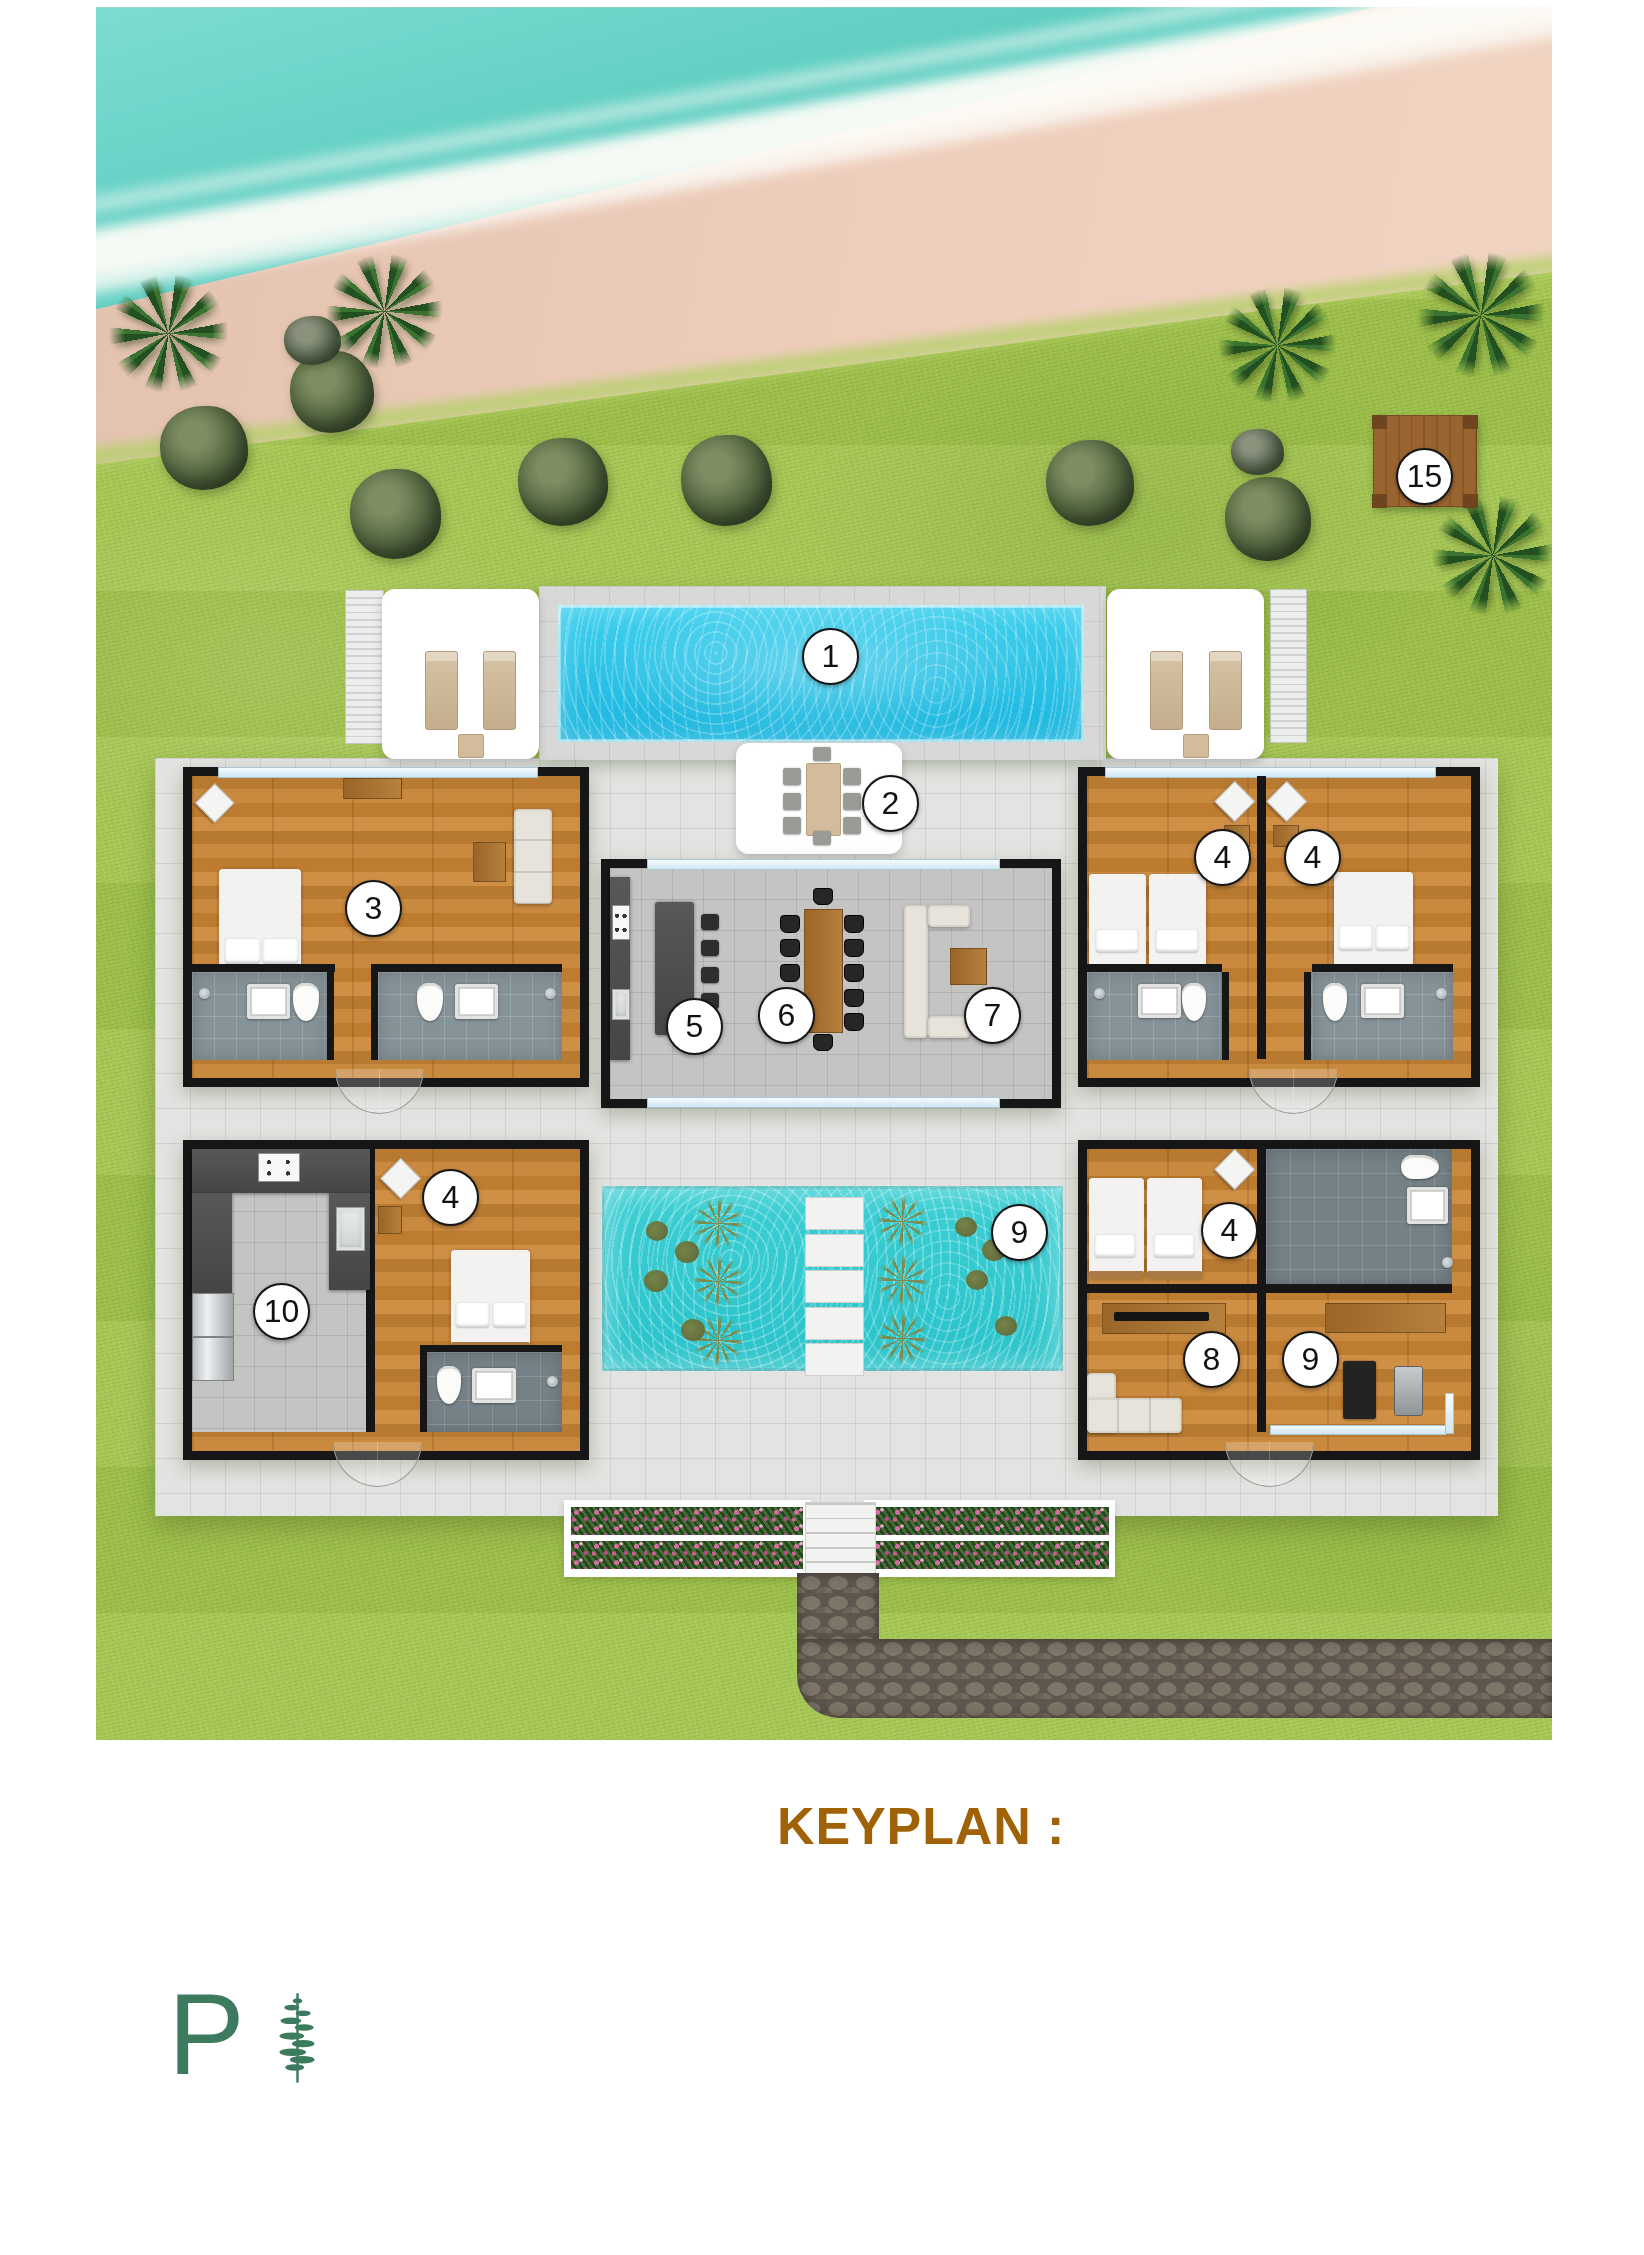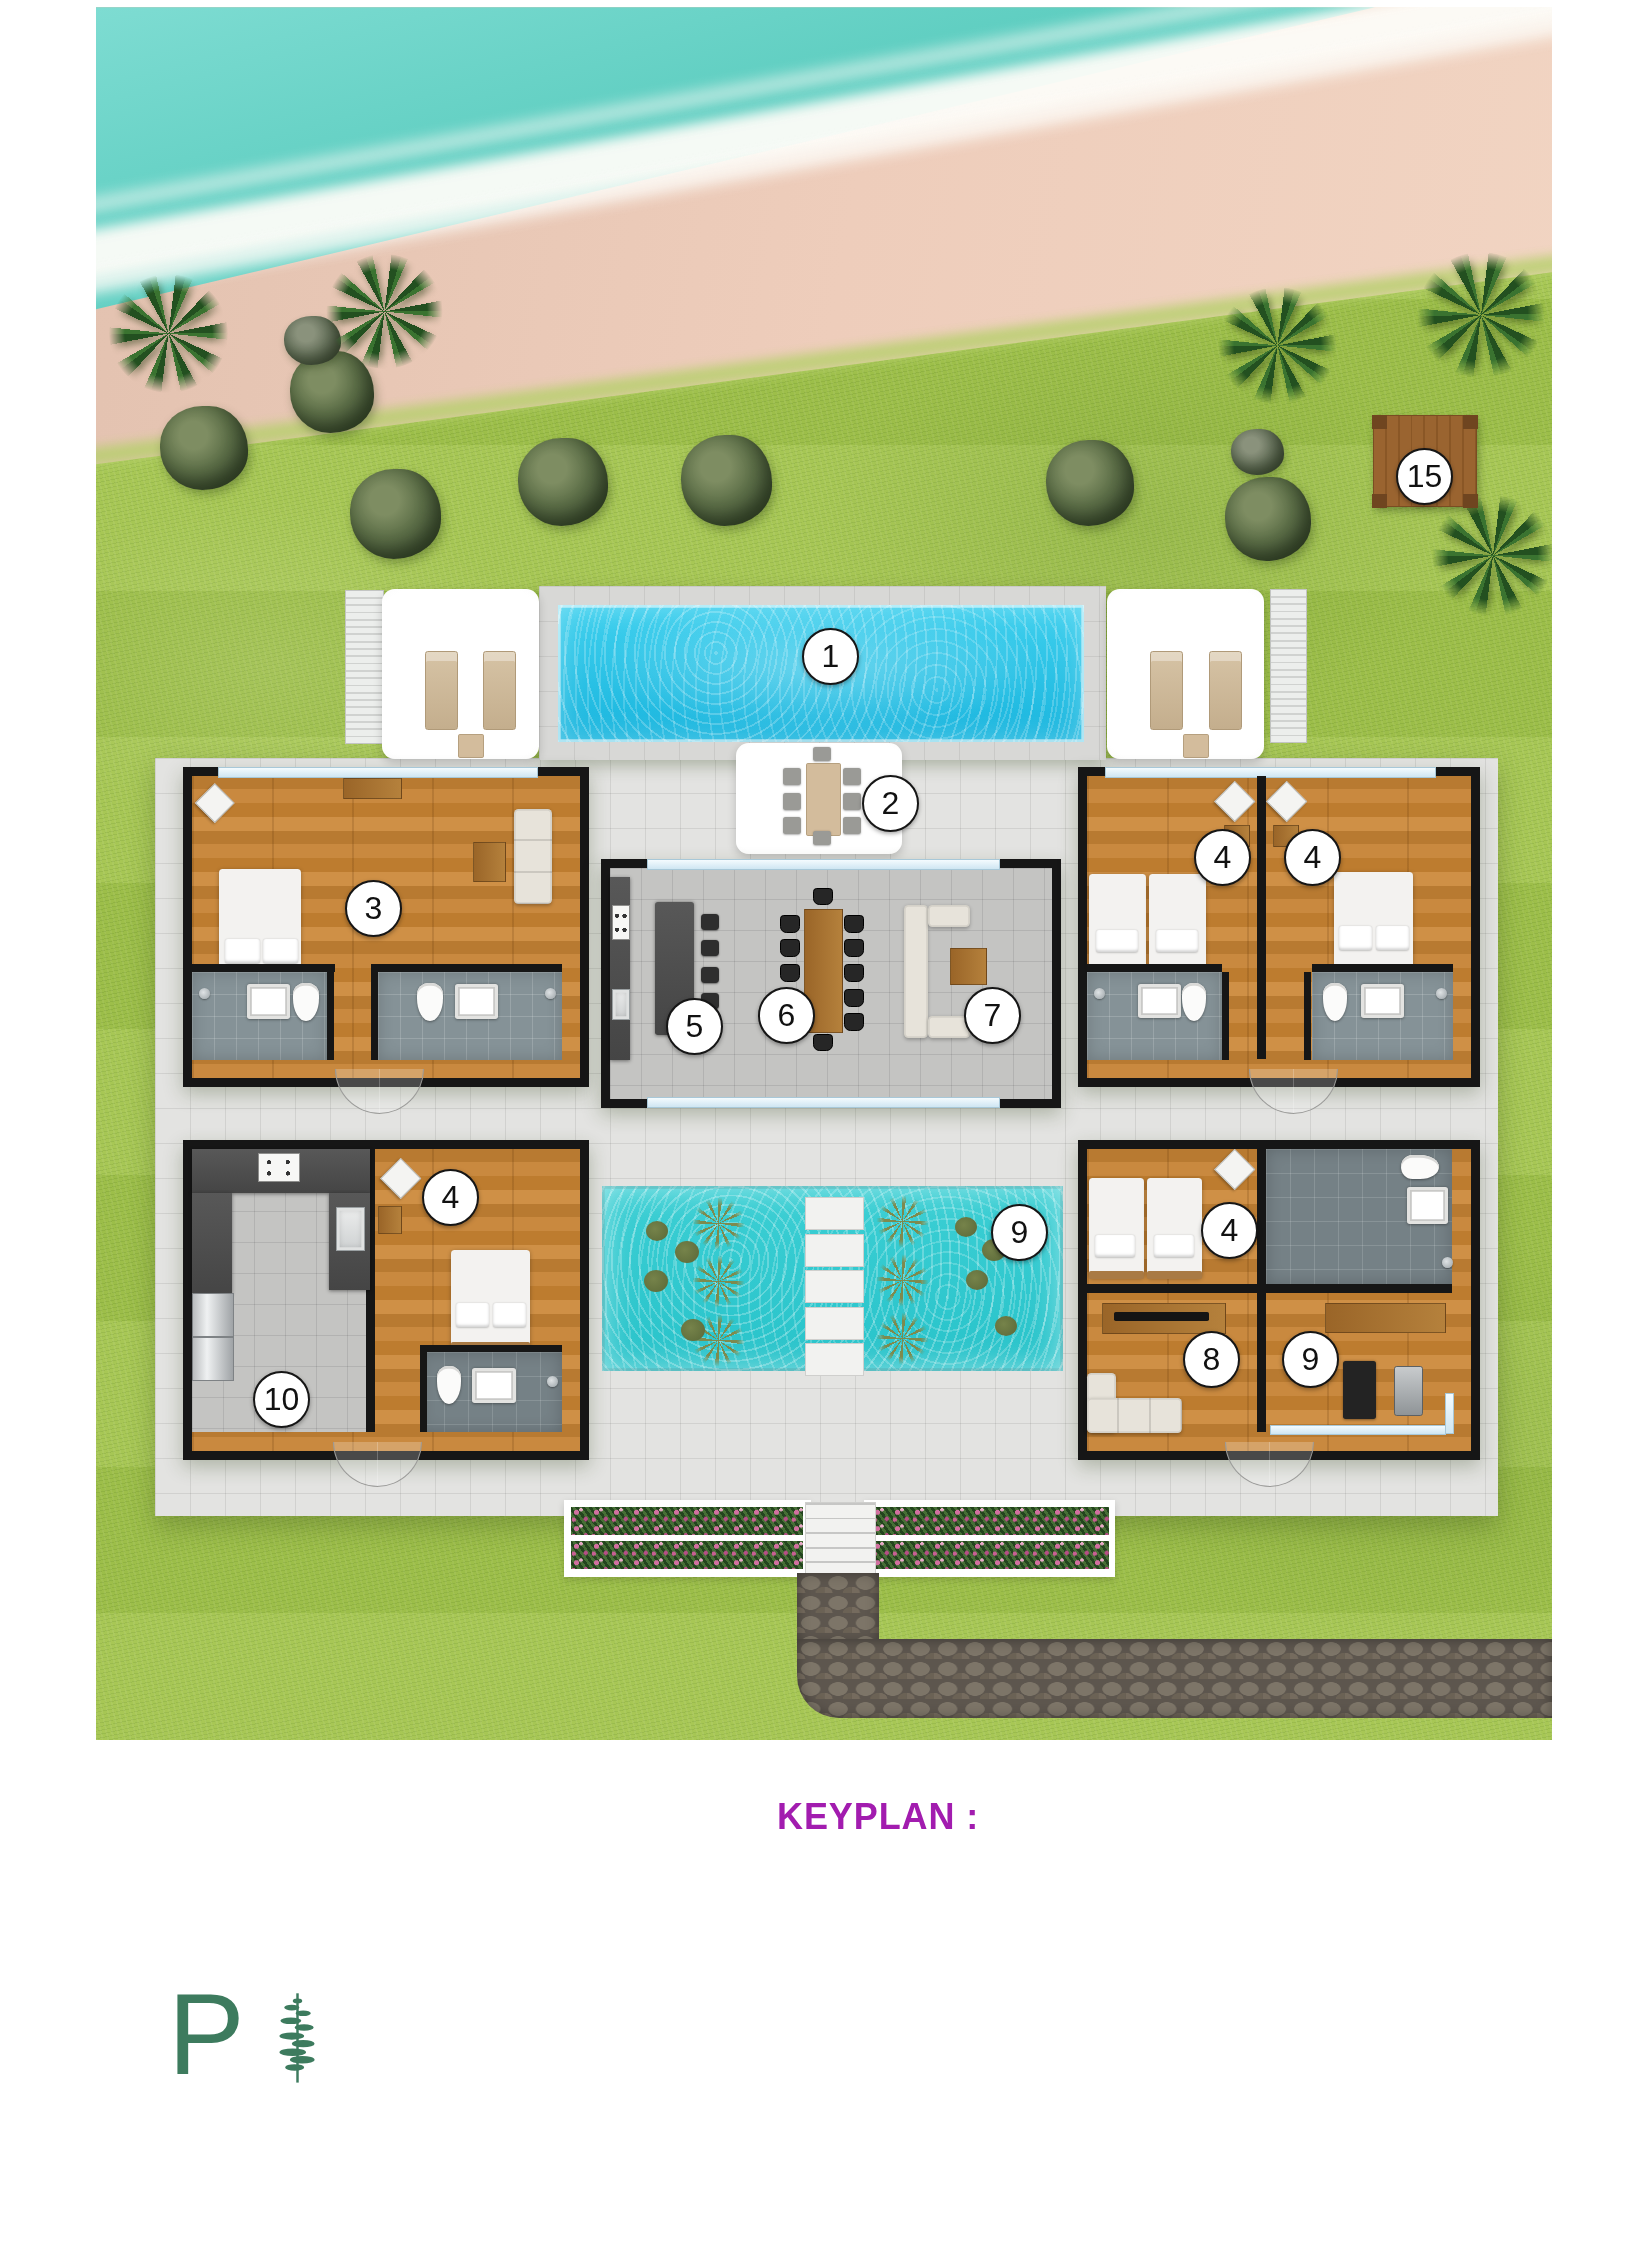--- a/index.html
+++ b/index.html
@@ -102,21 +102,21 @@
   .dark{background:#232323;border-radius:2.7px;box-shadow:0 0.9px 2.7px rgba(0,0,0,.4);}
   .machine{background:linear-gradient(#c8cbcd,#8f9497);border:0.9px solid #5c6063;border-radius:2.7px;}
   .lounger{background:linear-gradient(#d6c3a5,#c4ae8d);border:0.9px solid #b09a79;border-radius:2.7px;box-shadow:inset 0 9.1px 0 rgba(255,255,255,.35);}
   .stable{background:#d3bc9c;border:0.9px solid #b6a07f;border-radius:1.8px;}
   .arcl{border:1.4px solid #9b9b99;border-top:none;border-right:none;border-radius:0 0 0 100%;background:rgba(255,255,255,.22);}
   .arcr{border:1.4px solid #9b9b99;border-top:none;border-left:none;border-radius:0 0 100% 0;background:rgba(255,255,255,.22);}
   .marker{background:#fff;border:2.7px solid #161616;border-radius:50%;width:53px;height:53px;display:flex;align-items:center;justify-content:center;font-size:32px;color:#111;z-index:60;box-shadow:0 1.8px 4.6px rgba(0,0,0,.35);}
   
   .logo-line{color:#3d7b5e;font-size:115px;line-height:1;letter-spacing:18.3px;font-weight:300;}
   .l2wrap{display:flex;align-items:flex-end;}
-  .kp-head{font-size:36px;font-weight:bold;color:#a21caf;letter-spacing:0.9px;}
+  .kp-head{font-size:52px;font-weight:bold;color:#a16207;letter-spacing:0.9px;}
   .kp-item{font-size:36px;color:#2f2f2f;line-height:44px;white-space:nowrap;}
 </style>
 </head>
 <body>
 
 <div class="page">
 
   <div class="a photo">
     <div class="a water"></div>
     <div class="a foam f1"></div>
@@ -355,21 +355,21 @@
     <div class="a marker" style="left:249px;top:873px">3</div>
     <div class="a marker" style="left:1098px;top:822px">4</div>
     <div class="a marker" style="left:1188px;top:822px">4</div>
     <div class="a marker" style="left:326px;top:1162px">4</div>
     <div class="a marker" style="left:1105px;top:1195px">4</div>
     <div class="a marker" style="left:570px;top:991px">5</div>
     <div class="a marker" style="left:662px;top:980px">6</div>
     <div class="a marker" style="left:868px;top:980px">7</div>
     <div class="a marker" style="left:1087px;top:1324px">8</div>
     <div class="a marker" style="left:1186px;top:1324px">9</div>
-    <div class="a marker" style="left:157px;top:1364px">10</div>
+    <div class="a marker" style="left:157px;top:1276px">10</div>
     <div class="a marker" style="left:895px;top:1197px">9</div>
     <div class="a marker" style="left:1300px;top:441px">15</div>
   </div>
 
   <div class="a" style="left:168px;top:1855px;width:429px;height:238px">
     <div class="a l2wrap" style="left:0;top:122px">
       <span class="logo-line">P</span>
       <svg width="57" height="102" viewBox="0 0 60 100" style="margin:0 12.8px 3.7px 5.5px">
         <path d="M30 4 L30 98" stroke="#3d7b5e" stroke-width="2.6" fill="none"></path>
         <ellipse cx="30" cy="12" rx="5" ry="2.6" fill="#3d7b5e"></ellipse>

